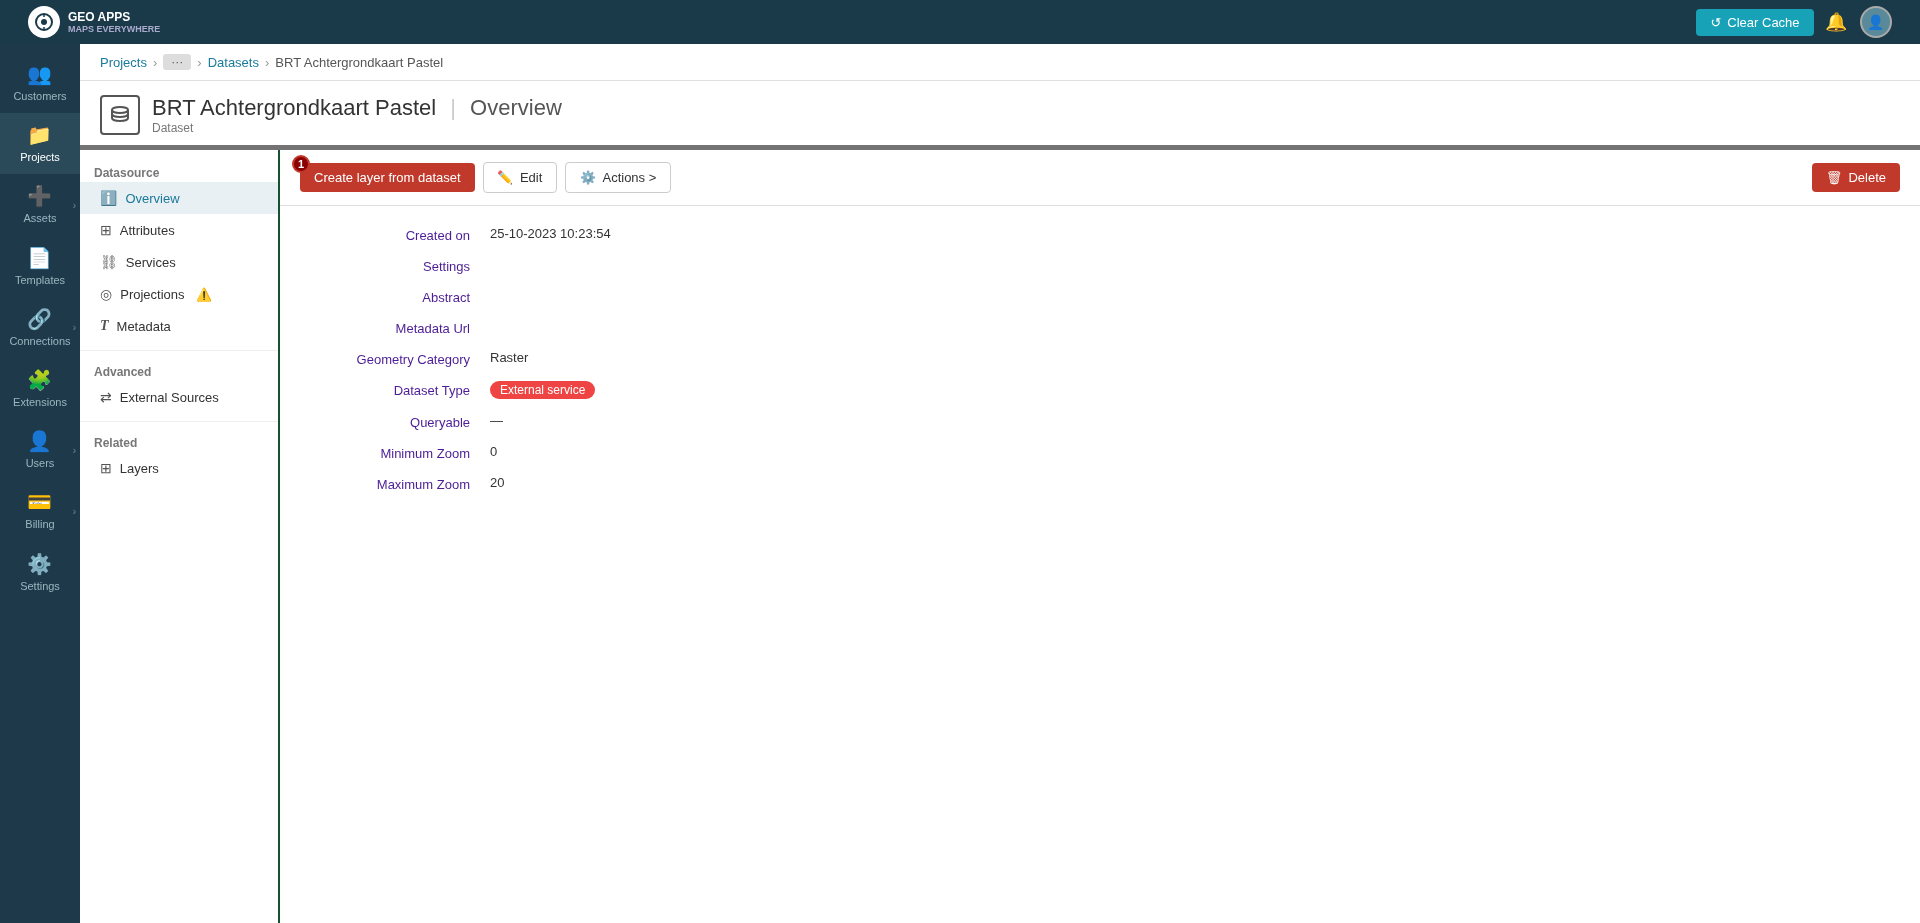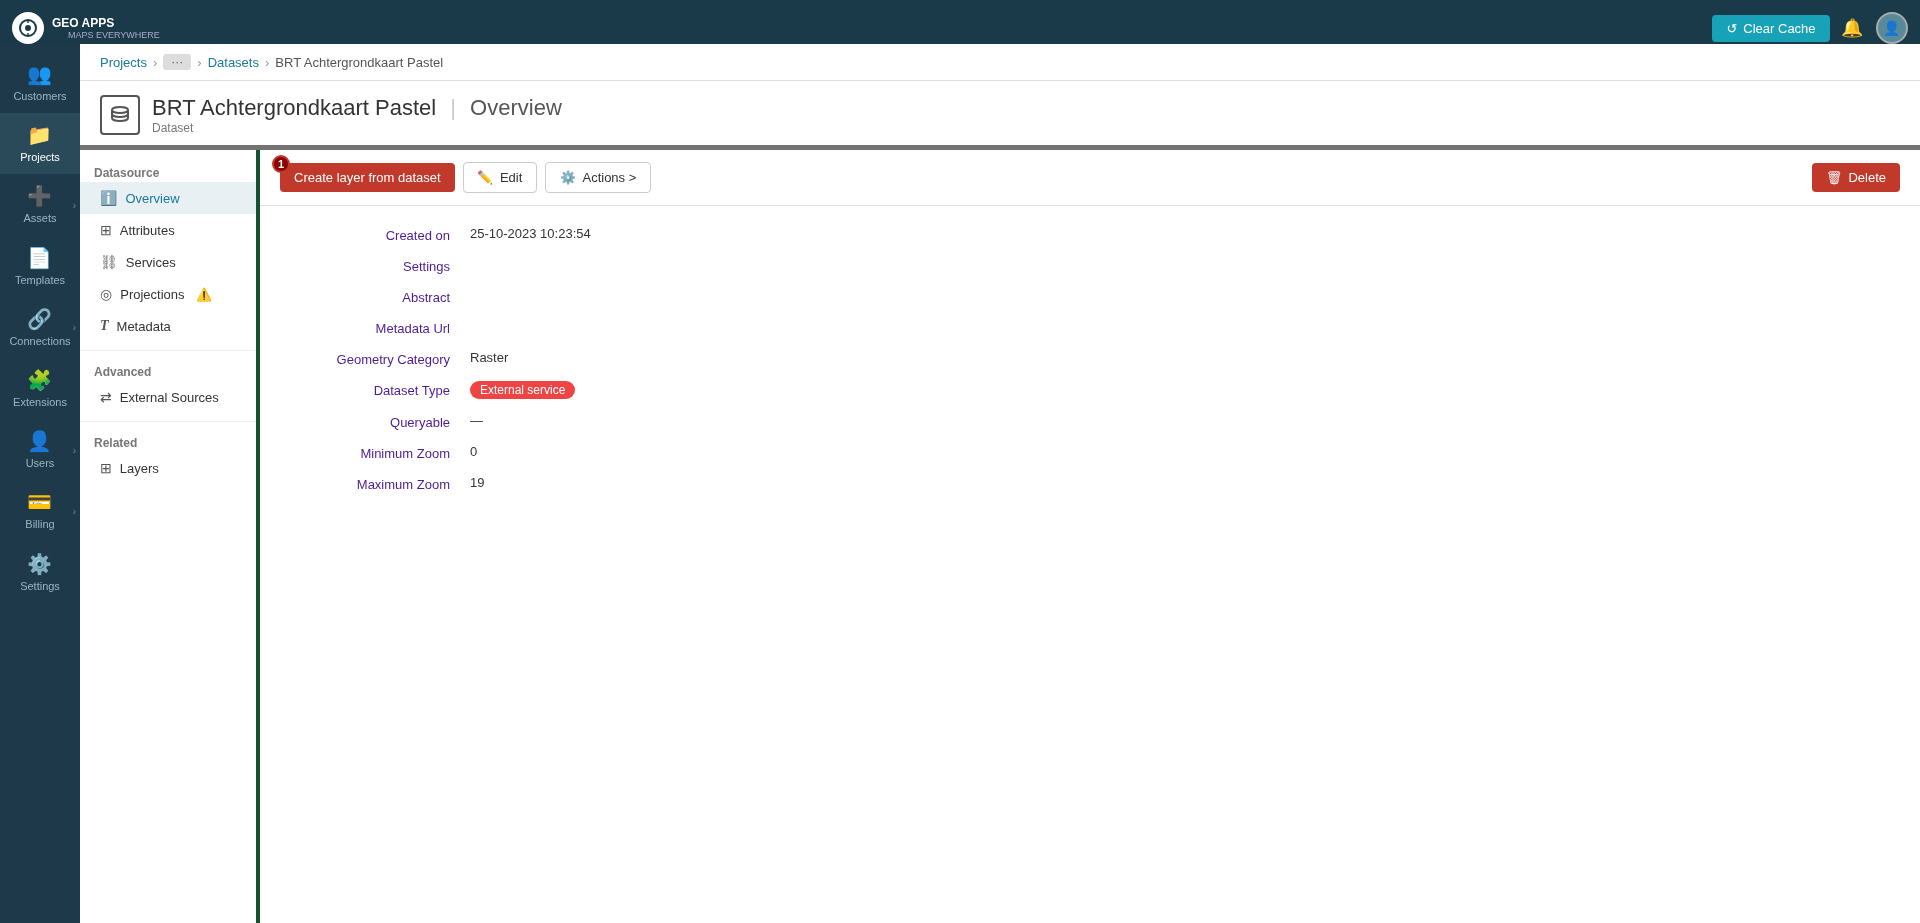--- a/index.html
+++ b/index.html
@@ -3,40 +3,40 @@
   <meta charset="utf-8">
   <style>
     * { margin: 0; padding: 0; box-sizing: border-box; }
     body { font-family: -apple-system, BlinkMacSystemFont, 'Segoe UI', sans-serif; font-size: 13px; background: #f5f5f5; color: #333; height: 923px; overflow: hidden; display: flex; flex-direction: column; }
 
     
     .topnav {
       background: #1a3a4a;
       height: 44px;
       display: flex;
-      align-items: flex-end;
+      align-items: center;
       justify-content: space-between;
-      padding: 0 12px;
+      padding: 0 28px;
       flex-shrink: 0;
       z-index: 100;
     }
     .topnav-logo {
       display: flex;
       align-items: center;
       gap: 8px;
     }
     .logo-circle {
       width: 32px; height: 32px;
       background: #fff;
       border-radius: 50%;
       display: flex; align-items: center; justify-content: center;
       font-weight: bold; color: #1a3a4a; font-size: 10px;
     }
     .logo-text { color: #fff; font-size: 12px; font-weight: 700; line-height: 1.2; }
-    .logo-sub { font-size: 9px; font-weight: 400; color: #aac; margin-left: 16px; }
+    .logo-sub { font-size: 9px; font-weight: 700; color: #aac; }
     .topnav-right { display: flex; align-items: center; gap: 12px; }
     .clear-cache-btn {
       background: #17a2b8;
       color: #fff;
       border: none;
       padding: 6px 14px;
       border-radius: 4px;
       cursor: pointer;
       font-size: 13px;
       display: flex; align-items: center; gap: 6px;
@@ -123,23 +123,23 @@
     .page-header-title h1 { font-size: 22px; font-weight: 500; color: #333; }
     .page-header-title h1 span.divider { color: #ccc; margin: 0 8px; }
     .page-header-title h1 span.subtitle { font-weight: 300; color: #555; }
     .page-header-title .dataset-label { font-size: 12px; color: #777; }
 
     
     .inner-layout { display: flex; flex: 1; overflow: hidden; }
 
     
     .left-nav {
-      width: 180px;
-      background: #fff;
-      border-right: 4px solid #14532d;
+      width: 200px;
+      background: #fff;
+      border-right: 2px solid #14532d;
       padding: 10px 0;
       flex-shrink: 0;
       overflow-y: auto;
     }
     .left-nav-section { padding: 6px 14px 2px; font-size: 12px; color: #777; font-weight: 600; text-transform: none; }
     .left-nav-item {
       display: flex;
       align-items: center;
       gap: 8px;
       padding: 8px 20px;
@@ -466,19 +466,19 @@
             <div class="form-value">—</div>
           </div>
 
           <div class="form-row">
             <div class="form-label">Minimum Zoom</div>
             <div class="form-value">0</div>
           </div>
 
           <div class="form-row">
             <div class="form-label">Maximum Zoom</div>
-            <div class="form-value">19</div>
+            <div class="form-value">20</div>
           </div>
         </div>
       </div>
     </div>
   </div>
 </div>
 
 </body></html>

